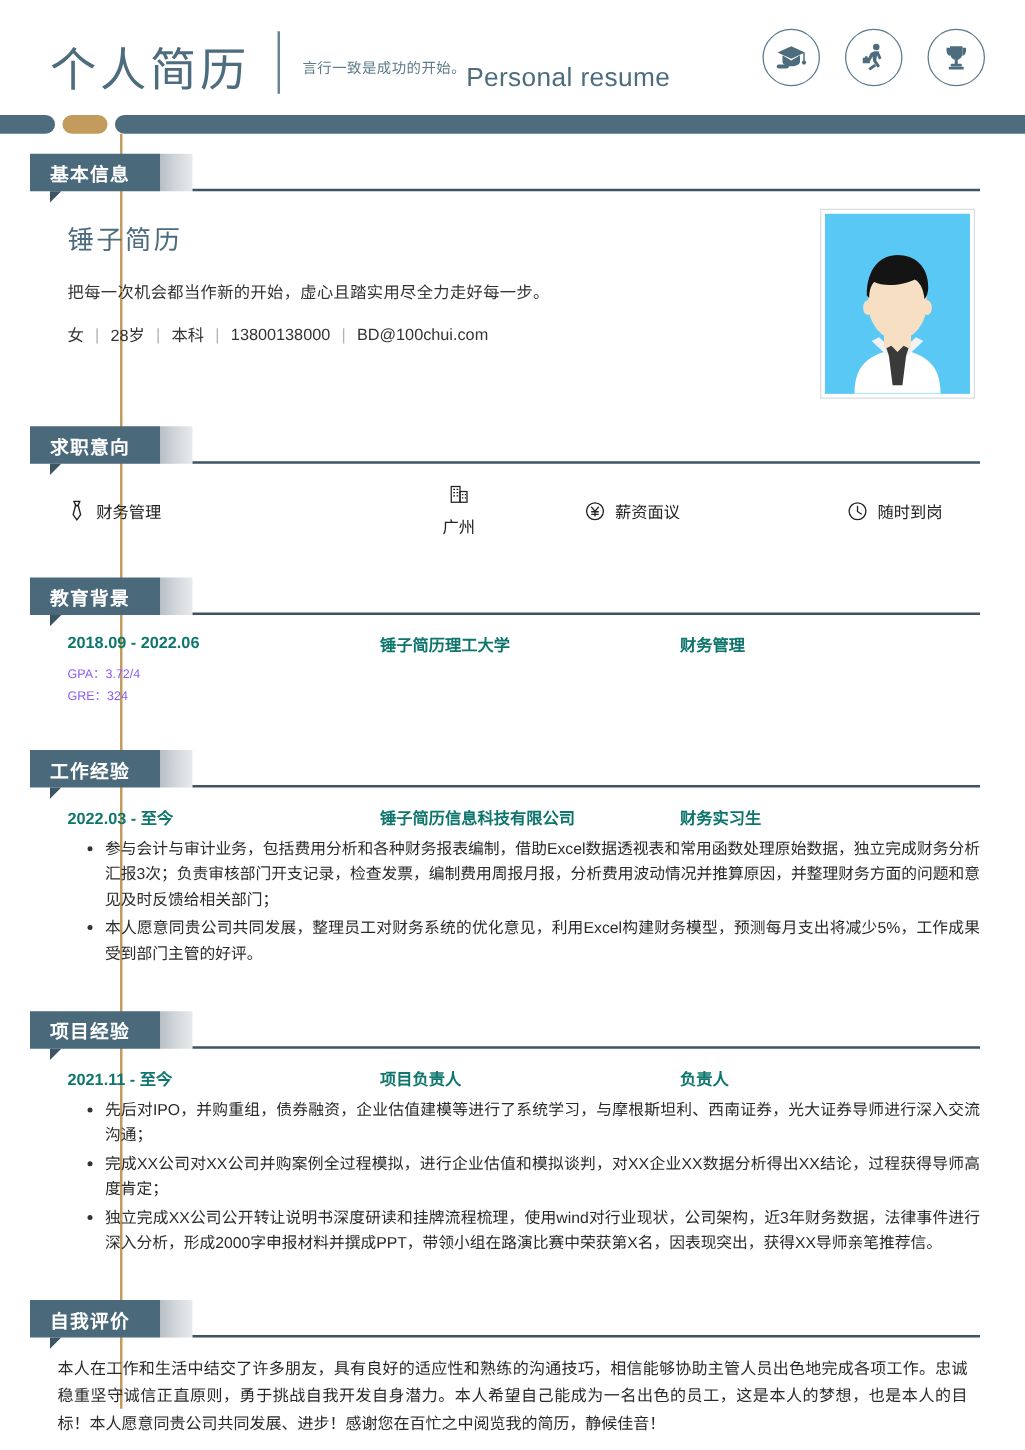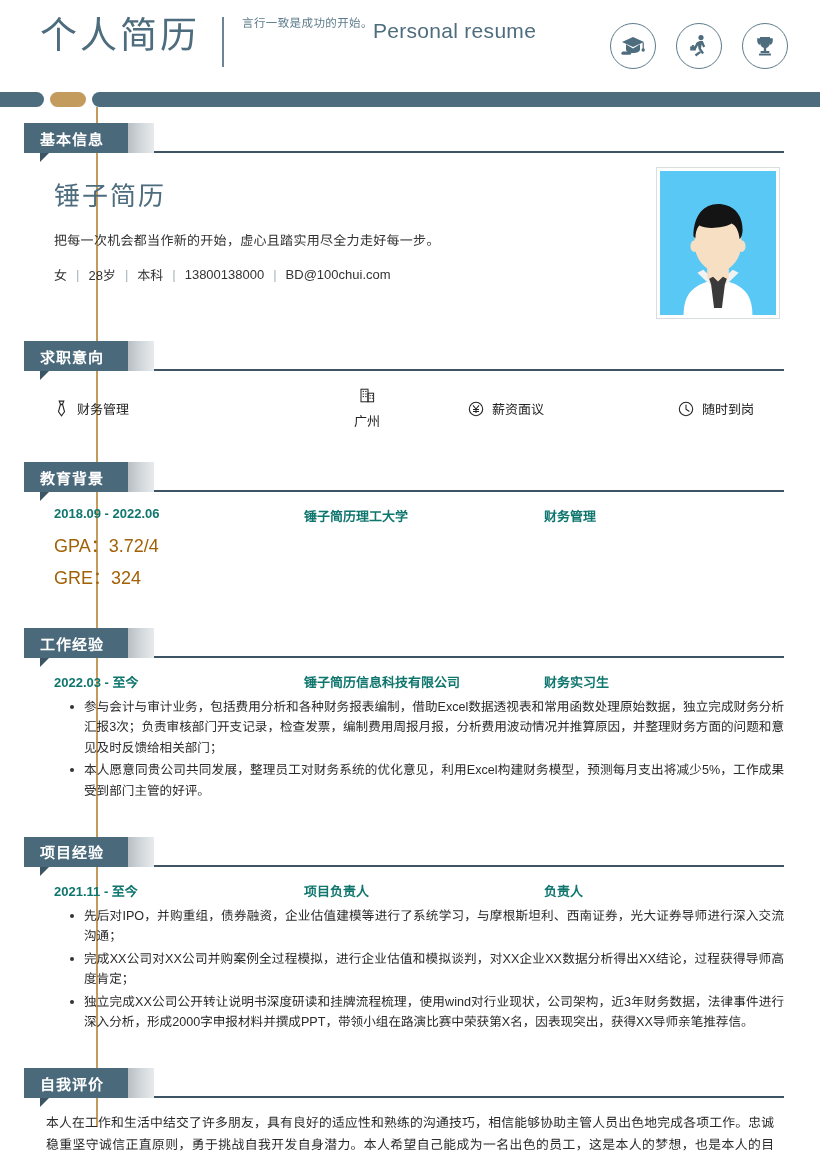--- a/index.html
+++ b/index.html
@@ -21,21 +21,21 @@
   
   .header {
     position: relative;
     height: 92px;
     padding: 0 32px 0 40px;
     display: flex;
     align-items: center;
   }
   .title-block {
     display: flex;
-    align-items: flex-start;
+    align-items: flex-end;
     height: 58px;
   }
   .title-cn {
     font-size: 37px;
     letter-spacing: 3px;
     color: #4d6c7e;
     font-weight: 400;
     line-height: 1;
     white-space: nowrap;
   }
@@ -169,21 +169,21 @@
     padding: 14px 0 0 54px;
   }
 
   
   .basic-wrap {
     display: flex;
     align-items: flex-start;
   }
   .basic-left { flex: 1; padding-top: 8px; }
   .name {
-    font-size: 26px;
+    font-size: 21px;
     color: #4d6c7e;
     letter-spacing: 2px;
     margin: 0 0 18px 0;
     font-weight: 400;
   }
   .tagline {
     font-size: 13px;
     color: #333333;
     margin: 0 0 16px 0;
     letter-spacing: 0.3px;
@@ -242,22 +242,22 @@
     font-size: 13px;
     font-weight: bold;
     color: #0f766e;
     margin-bottom: 6px;
   }
   .eh-date  { width: 250px; flex: 0 0 250px; }
   .eh-org   { width: 240px; flex: 0 0 240px; }
   .eh-role  { flex: 1; }
 
   .sub-lines {
-    font-size: 18px;
-    color: #a16207;
+    font-size: 10px;
+    color: #8b5cf6;
     line-height: 1.75;
   }
 
   ul.bullets {
     margin: 2px 0 0 0;
     padding: 0 0 0 16px;
     list-style: none;
   }
   ul.bullets li {
     font-size: 12.6px;

